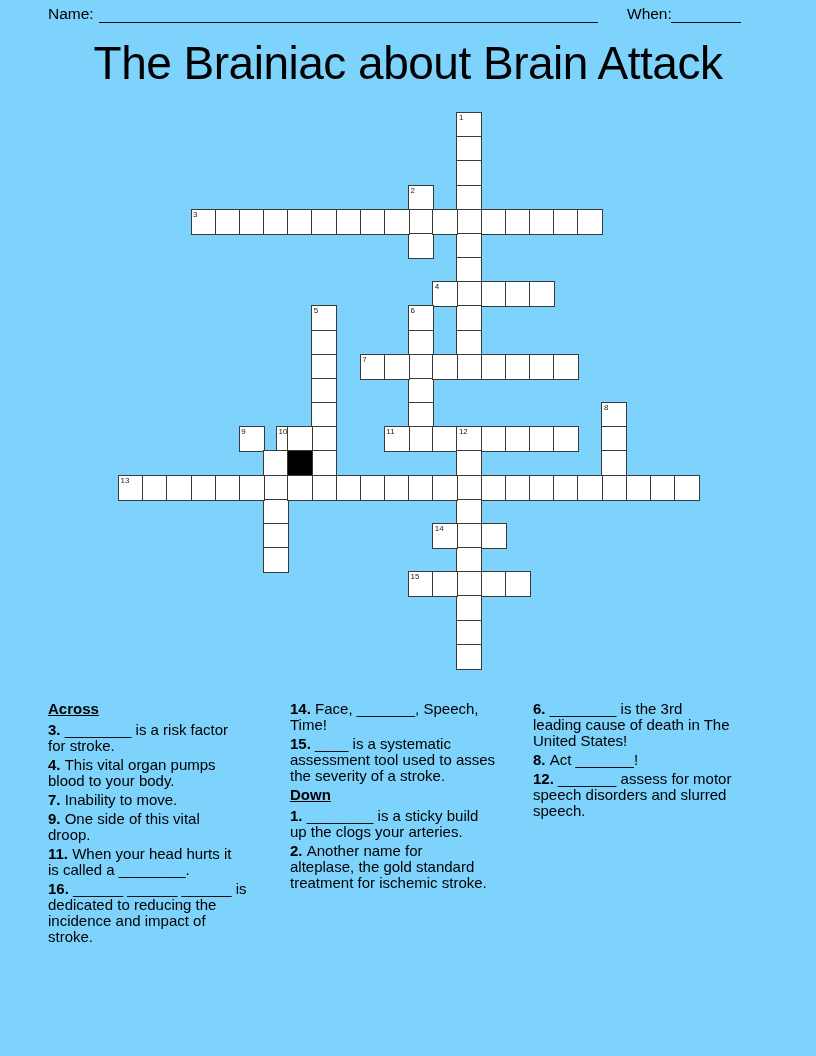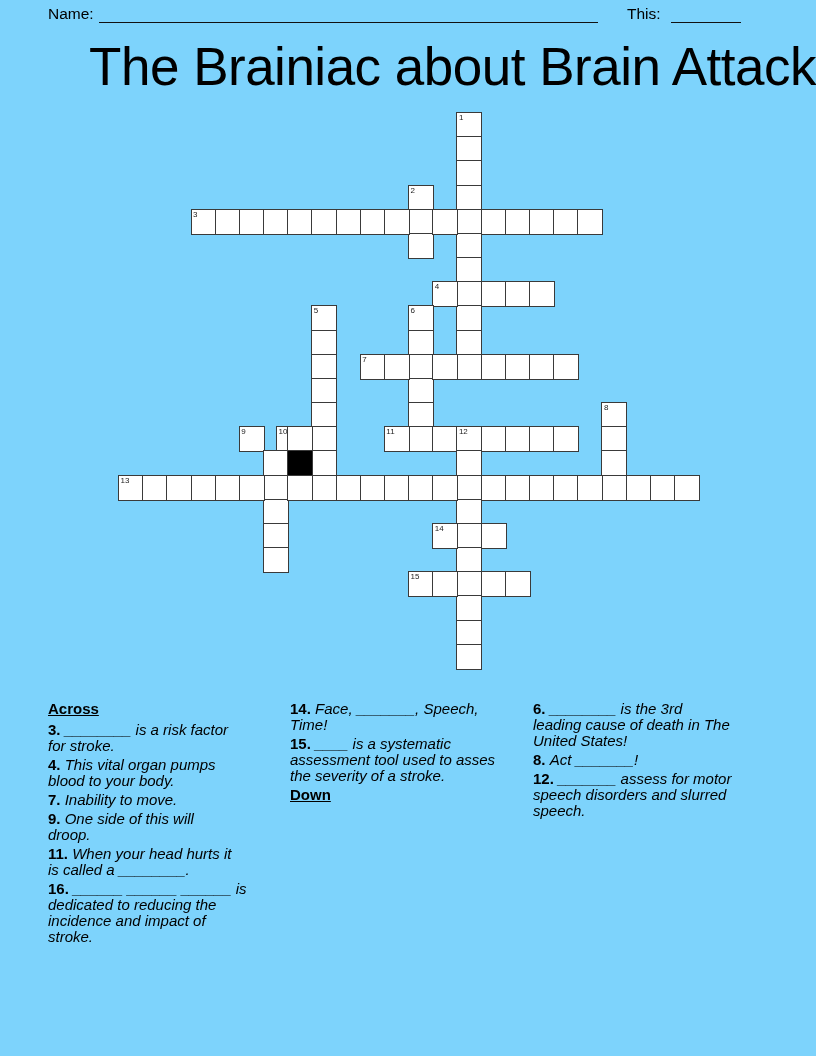--- a/index.html
+++ b/index.html
@@ -8,50 +8,50 @@
 
   
   .hdr-label{position:absolute;top:5px;font-size:15.5px;}
   .name-label{left:48px;}
   .date-label{left:627px;}
   .fill-line{position:absolute;border-top:1.6px solid #111;height:0;}
   .name-line{left:99px;top:21.5px;width:499px;}
   .date-line{left:671px;top:21.5px;width:70px;}
 
   
-  .title{position:absolute;top:36px;left:0;width:100%;text-align:right;
-         font-size:53px;letter-spacing:-0.5px;white-space:nowrap;}
+  .title{position:absolute;top:36px;left:0;width:100%;text-align:center;
+         font-size:46px;letter-spacing:-0.5px;white-space:nowrap;}
 
   
   .grid{position:absolute;left:0;top:0;width:816px;height:700px;}
   .cell{position:absolute;width:26px;height:26px;box-sizing:border-box;
         border:1.8px solid #3a3a3a;background:#fff;}
   .cell.black{background:#000;}
   .cellnum{position:absolute;top:0px;left:1.5px;font-size:8px;line-height:9px;
            color:#222;}
 
   
   .clue-col{position:absolute;top:701px;width:240px;font-size:15px;line-height:15.9px;}
   .col-1{left:48px;}
   .col-2{left:290px;}
   .col-3{left:533px;}
   .clue-header{font-weight:bold;text-decoration:underline;margin-bottom:5px;}
   .clue{margin-bottom:3.2px;}
   .clue b{font-weight:bold;}
-  .clue-text{white-space:pre-line;font-style:italic;}
+  .clue-text{white-space:pre-line;}
 </style>
 </head>
 <body>
 
 <div class="page">
 
   <span class="hdr-label name-label">Name:</span>
   <div class="fill-line name-line"></div>
 
-  <span class="hdr-label date-label">This:</span>
+  <span class="hdr-label date-label">When:</span>
   <div class="fill-line date-line"></div>
 
   <div class="title">The Brainiac about Brain Attack</div>
 
   <div class="grid">
       <div class="cell" style="left: 456.38px; top: 112px;">
         <span class="cellnum">1</span>
       </div>
       <div class="cell" style="left: 456.38px; top: 136.17px;"></div>
       <div class="cell" style="left: 456.38px; top: 160.34px;"></div>
@@ -191,36 +191,41 @@
       <div class="cell black" style="left: 287.19px; top: 450.38px;"></div>
     </div>
 
   <div class="clue-col col-1">
       <div class="clue-header">Across</div>
       <div class="clue"><b>3. </b><span class="clue-text">________ is a risk factor
 for stroke.</span></div>
       <div class="clue"><b>4. </b><span class="clue-text">This vital organ pumps
 blood to your body.</span></div>
       <div class="clue"><b>7. </b><span class="clue-text">Inability to move.</span></div>
-      <div class="clue"><b>9. </b><span class="clue-text">One side of this will
+      <div class="clue"><b>9. </b><span class="clue-text">One side of this vital
 droop.</span></div>
       <div class="clue"><b>11. </b><span class="clue-text">When your head hurts it
 is called a ________.</span></div>
       <div class="clue"><b>16. </b><span class="clue-text">______ ______ ______ is
 dedicated to reducing the
 incidence and impact of
 stroke.</span></div>
     </div>
   <div class="clue-col col-2">
       <div class="clue"><b>14. </b><span class="clue-text">Face, _______, Speech,
 Time!</span></div>
       <div class="clue"><b>15. </b><span class="clue-text">____ is a systematic
 assessment tool used to asses
 the severity of a stroke.</span></div>
       <div class="clue-header">Down</div>
+      <div class="clue"><b>1. </b><span class="clue-text">________ is a sticky build
+up the clogs your arteries.</span></div>
+      <div class="clue"><b>2. </b><span class="clue-text">Another name for
+alteplase, the gold standard
+treatment for ischemic stroke.</span></div>
     </div>
   <div class="clue-col col-3">
       <div class="clue"><b>6. </b><span class="clue-text">________ is the 3rd
 leading cause of death in The
 United States!</span></div>
       <div class="clue"><b>8. </b><span class="clue-text">Act _______!</span></div>
       <div class="clue"><b>12. </b><span class="clue-text">_______ assess for motor
 speech disorders and slurred
 speech.</span></div>
     </div>

